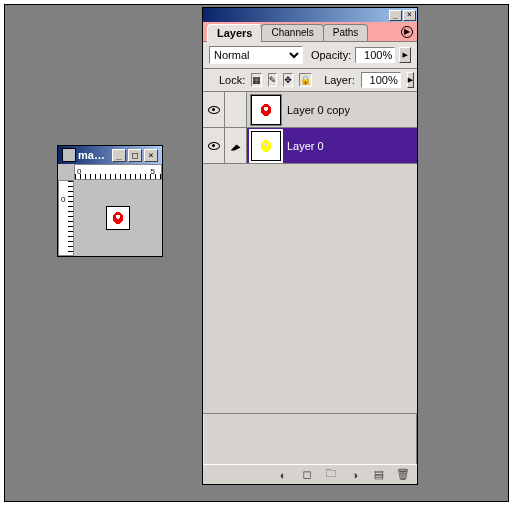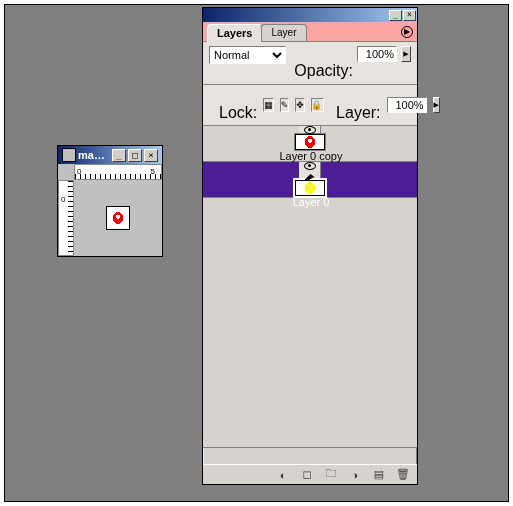--- a/index.html
+++ b/index.html
@@ -32,29 +32,29 @@
   
   .panel { position: absolute; left: 197px; top: 2px; width: 216px; height: 478px; background: #d6d3ce; border: 1px solid #000; box-shadow: inset 1px 1px 0 #eee, inset -1px -1px 0 #808080; }
   .panel-titlebar { height: 14px; background: linear-gradient(to right, #0a246a, #a6caf0); display: flex; align-items: center; justify-content: flex-end; padding: 0 1px; gap: 1px; }
   .panel-titlebar .winbtn { width: 13px; height: 11px; font-size: 8px; }
   .tabrow { display: flex; align-items: flex-end; height: 20px; padding-left: 4px; background: #fca5a5; border-bottom: 1px solid #808080; position: relative; }
   .tab { padding: 2px 9px 3px; background: #d6d3ce; border: 1px solid #808080; border-bottom: none; border-top-left-radius: 4px; border-top-right-radius: 4px; margin-right: -1px; position: relative; cursor: default; }
   .tab.active { background: #e6e3de; border-color: #fff #808080 #e6e3de #fff; top: 1px; font-weight: bold; z-index: 2; }
   .tab:not(.active) { font-size: 10px; top: 0; color: #000; }
   .flyout { width: 12px; height: 12px; border: 1px solid #000; border-radius: 50%; margin-left: auto; margin-right: 4px; align-self: center; display: flex; align-items: center; justify-content: center; font-size: 8px; cursor: default; }
   .panel-section { padding: 4px 6px; border-bottom: 1px solid #808080; background: #e6e3de; }
-  .row { display: flex; align-items: flex-start; gap: 4px; }
+  .row { display: flex; align-items: center; gap: 4px; }
   select.blend { width: 96px; height: 18px; background: #fff; border: 1px solid; border-color: #808080 #fff #fff #808080; font-size: 11px; }
-  .lbl { font-size: 16px; color: #000; margin-top: 16px; }
+  .lbl { font-size: 11px; color: #000; }
   .pct-box { width: 40px; height: 16px; background: #fff; border: 1px solid; border-color: #808080 #fff #fff #808080; text-align: right; padding: 0 2px; font-size: 11px; }
   .arrowbtn { width: 12px; height: 16px; background: #d6d3ce; border: 1px solid; border-color: #fff #404040 #404040 #fff; display: flex; align-items: center; justify-content: center; font-size: 7px; cursor: default; }
   .lockrow { display: flex; align-items: center; gap: 6px; padding: 3px 16px; border-bottom: 1px solid #808080; background: #e6e3de; }
   .lockicon { width: 14px; height: 14px; border: 1px solid; border-color: #808080 #fff #fff #808080; display: flex; align-items: center; justify-content: center; font-size: 9px; background: #e6e3de; cursor: default; }
   .layer-list { background: #d6d3ce; height: 322px; overflow: hidden; border-bottom: 1px solid #808080; }
-  .layer-row { display: flex; align-items: center; height: 36px; border-bottom: 1px solid #808080; flex-direction: column; }
+  .layer-row { display: flex; align-items: center; height: 36px; border-bottom: 1px solid #808080; }
   .layer-row.selected { background: #4c1d95; color: #fff; }
   .vis-col { width: 22px; height: 100%; display: flex; align-items: center; justify-content: center; border-right: 1px solid #808080; background: #e6e3de; cursor: default; }
   .link-col { width: 22px; height: 100%; display: flex; align-items: center; justify-content: center; border-right: 1px solid #808080; background: #e6e3de; cursor: default; }
   .eye { width: 12px; height: 8px; border: 1px solid #000; border-radius: 50%; position: relative; }
   .eye::after { content: ""; position: absolute; width: 3px; height: 3px; background: #000; border-radius: 50%; top: 1px; left: 3px; }
   .brush-mini { width: 10px; height: 10px; background: #000; clip-path: polygon(0 100%, 60% 40%, 100% 70%, 40% 100%); }
   .thumb { width: 30px; height: 30px; background: #fff; border: 1px solid #000; margin: 0 4px; display: flex; align-items: center; justify-content: center; box-shadow: 0 0 0 1px #808080; }
   .thumb.selected-thumb { box-shadow: 0 0 0 2px #fff; }
   .layer-name { flex: 1; padding-left: 2px; }
   .bottom-bar { position: absolute; bottom: 0; left: 0; right: 0; height: 20px; background: #d6d3ce; border-top: 1px solid #fff; display: flex; align-items: center; justify-content: flex-end; padding: 0 4px; gap: 4px; }
@@ -90,21 +90,22 @@
     </div>
   </div>
 
   <div class="panel">
     <div class="panel-titlebar">
       <span class="winbtn">_</span>
       <span class="winbtn">×</span>
     </div>
     <div class="tabrow">
       <div class="tab active">Layers</div>
-      <div class="tab">Layer</div>
+      <div class="tab">Channels</div>
+      <div class="tab">Paths</div>
       <div class="flyout">▶</div>
     </div>
 
     <div class="panel-section">
       <div class="row">
         <select class="blend">
           <option>Normal</option>
         </select>
         <span style="flex:1"></span>
         <span class="lbl">Opacity:</span>

